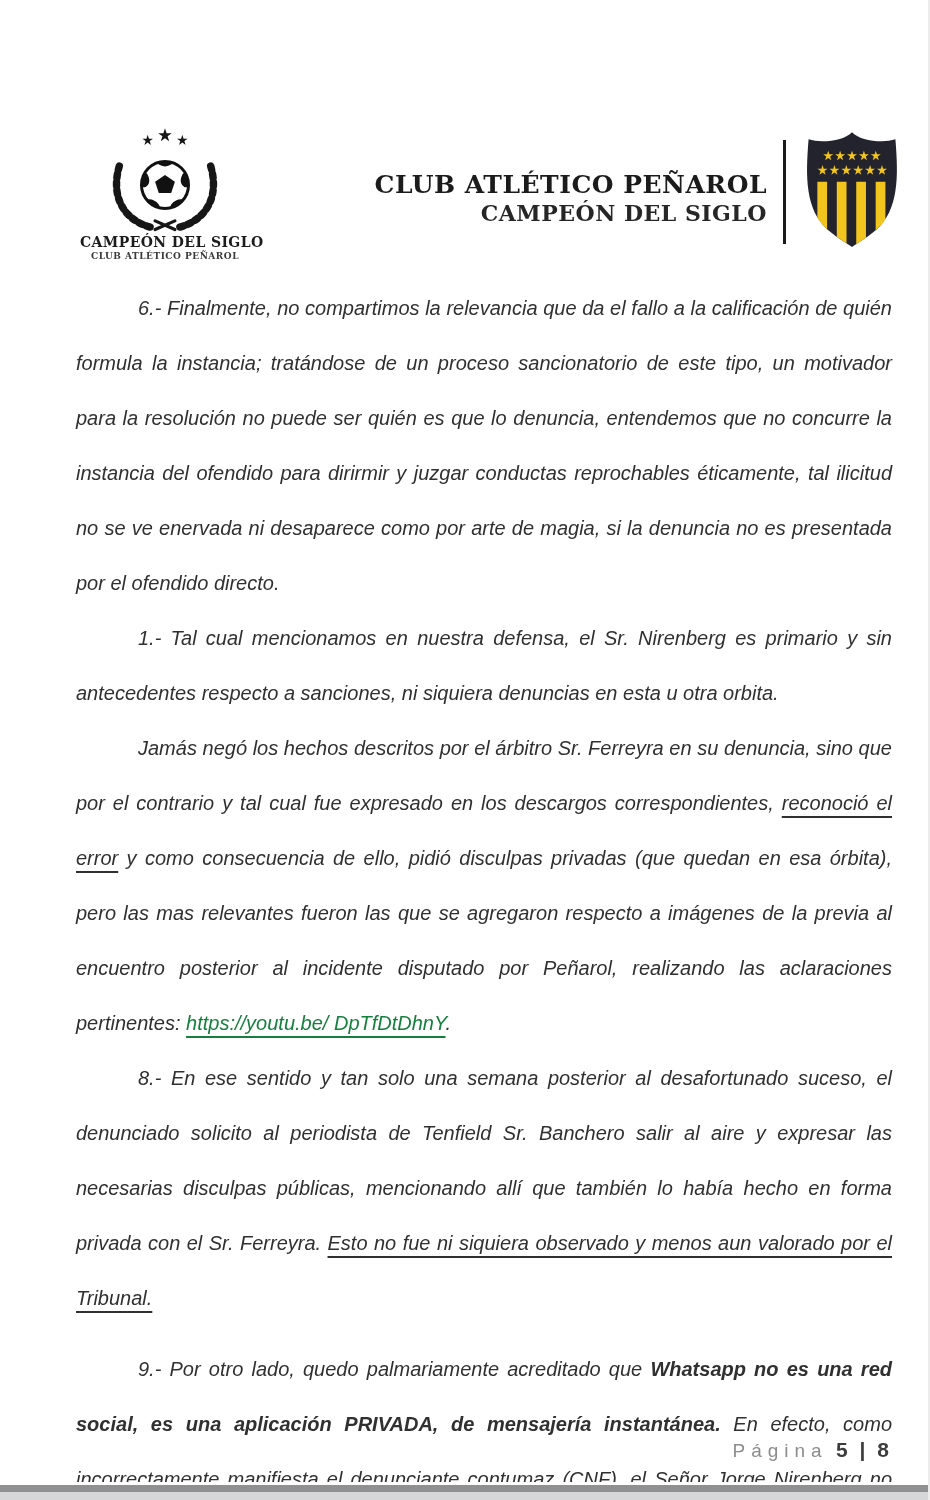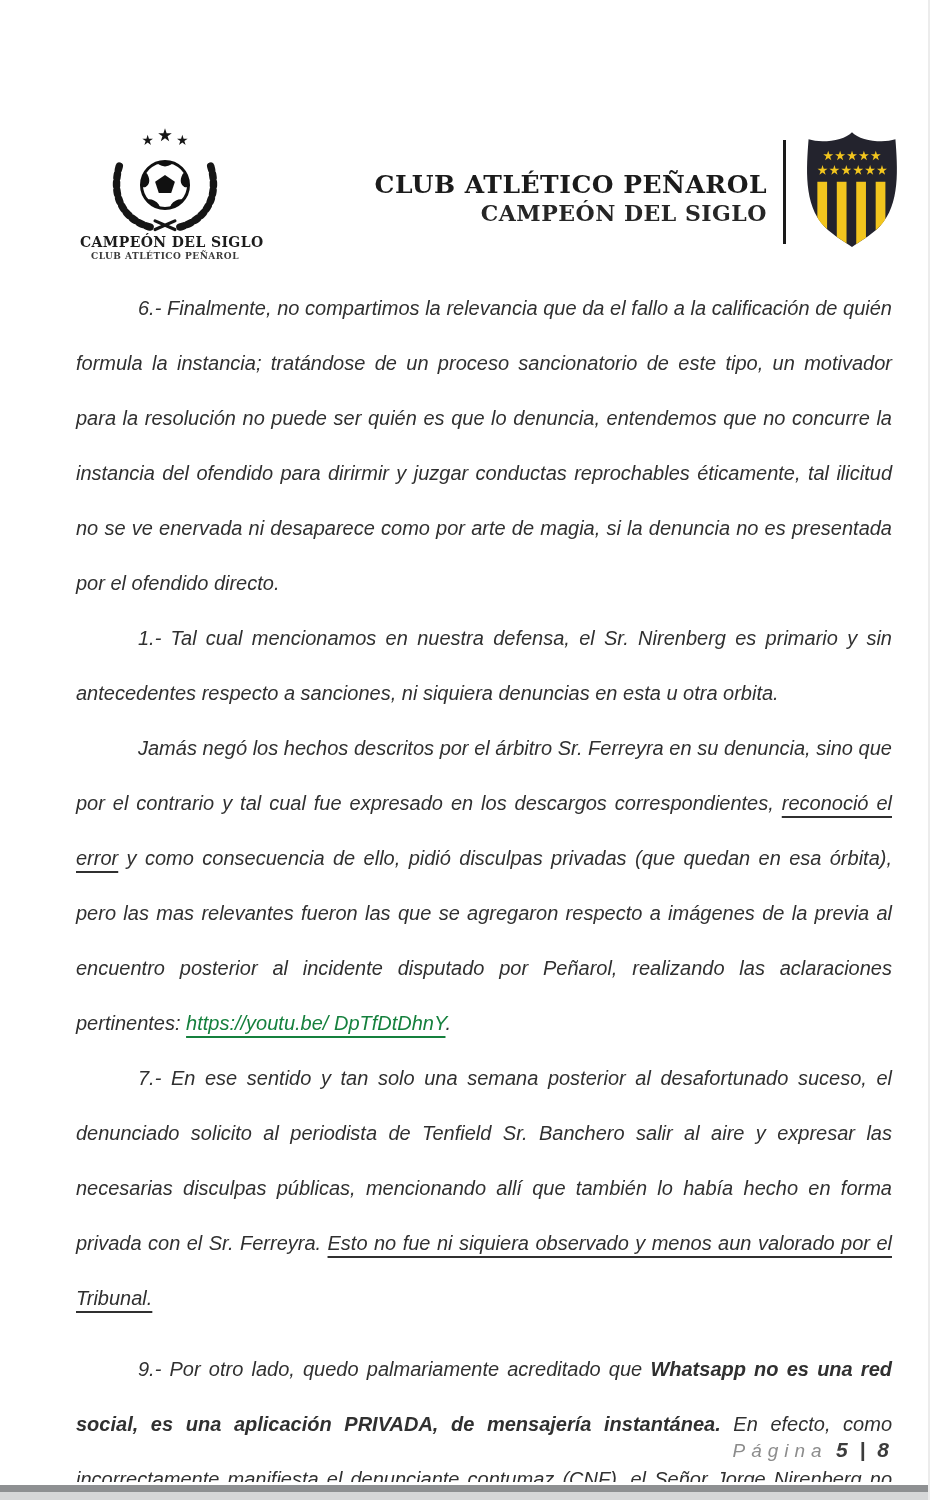--- a/index.html
+++ b/index.html
@@ -70,21 +70,20 @@
   .link{
     color:#15803d;cursor:pointer;
     text-decoration:underline;
     text-decoration-thickness:1.5px;
     text-underline-offset:6px;
   }
   
   .page-footer{
     position:absolute;right:36px;bottom:38px;
     white-space:nowrap;
-    font-style:italic;
   }
   .pg-label{
     color:#8c8c8c;font-size:19px;letter-spacing:6px;
   }
   .pg-num{
     color:#3c3c3c;font-size:21px;font-weight:700;letter-spacing:3px;
     margin-left:4px;
   }
   .page-bottom-edge{
     position:absolute;left:0;right:0;bottom:0;height:18px;
@@ -178,21 +177,21 @@
 
   <main class="doc-body">
 
     <p><span>6.- Finalmente, no compartimos la relevancia que da el fallo a la calificación de quién formula la instancia; tratándose de un proceso sancionatorio de este tipo, un motivador para la resolución no puede ser quién es que lo denuncia, entendemos que no concurre la instancia del ofendido para dirirmir y juzgar conductas reprochables éticamente, tal ilicitud no se ve enervada ni desaparece como por arte de magia, si la denuncia no es presentada por el ofendido directo.</span></p>
 
 
     <p><span>1.- Tal cual mencionamos en nuestra defensa, el Sr. Nirenberg es primario y sin antecedentes respecto a sanciones, ni siquiera denuncias en esta u otra orbita.</span></p>
 
     <p><span>Jamás negó los hechos descritos por el árbitro Sr. Ferreyra en su denuncia, sino que por el contrario y tal cual fue expresado en los descargos correspondientes, </span><span class="u">reconoció el error</span><span> y como consecuencia de ello, pidió disculpas privadas (que quedan en esa órbita), pero las mas relevantes fueron las que se agregaron respecto a imágenes de la previa al encuentro posterior al incidente disputado por Peñarol, realizando las aclaraciones pertinentes: </span><a class="link">https://youtu.be/ DpTfDtDhnY</a><span>.</span></p>
 
-    <p><span>7.- En ese sentido y tan solo una semana posterior al desafortunado suceso, el denunciado solicito al periodista de Tenfield Sr. Banchero salir al aire y expresar las necesarias disculpas públicas, mencionando allí que también lo había hecho en forma privada con el Sr. Ferreyra. </span><span class="u">Esto no fue ni siquiera observado y menos aun valorado por el Tribunal.</span></p>
+    <p><span>8.- En ese sentido y tan solo una semana posterior al desafortunado suceso, el denunciado solicito al periodista de Tenfield Sr. Banchero salir al aire y expresar las necesarias disculpas públicas, mencionando allí que también lo había hecho en forma privada con el Sr. Ferreyra. </span><span class="u">Esto no fue ni siquiera observado y menos aun valorado por el Tribunal.</span></p>
 
     <p class="gap-top justify-last"><span>9.- Por otro lado, quedo palmariamente acreditado que </span><span class="b">Whatsapp no es una red social, es una aplicación PRIVADA, de mensajería instantánea.</span><span> En efecto, como incorrectamente manifiesta el denunciante contumaz (CNF), el Señor Jorge Nirenberg no exhibió imagen alguna en redes sociales. Como es de público conocimiento esa aplicación opera como un mecanismo de fácil y arraigado uso para entablar</span></p>
 
   </main>
 
   <footer class="page-footer">
     <span class="pg-label">Página</span>
     <span class="pg-num">5 | 8</span>
   </footer>
 

